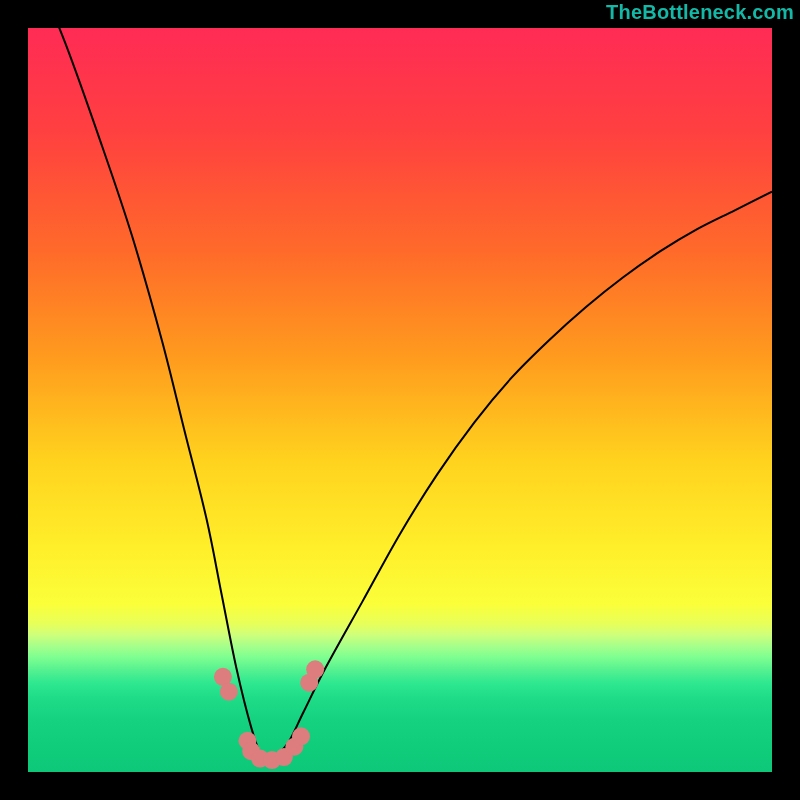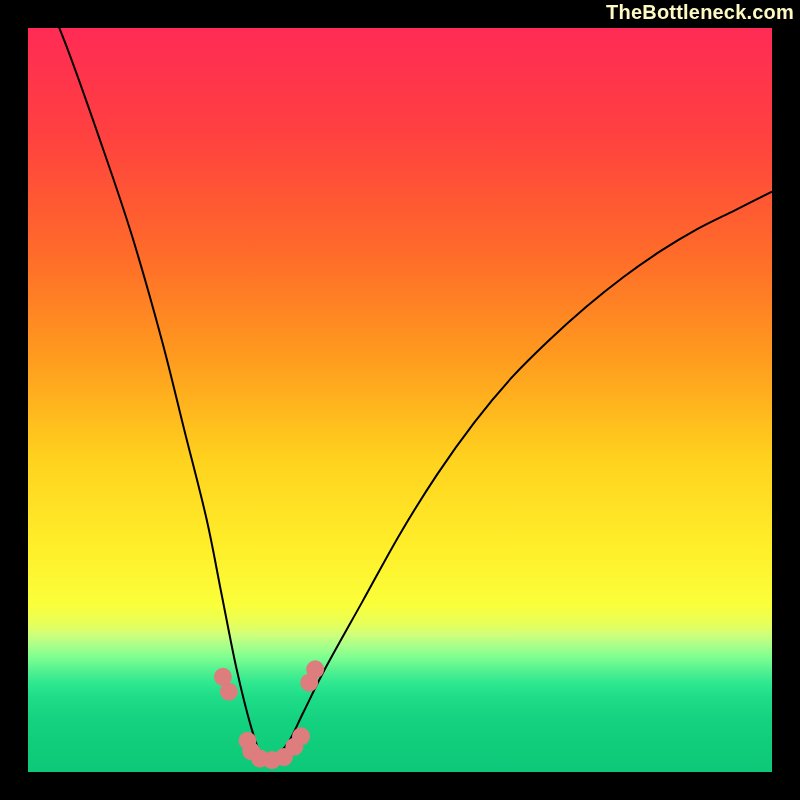--- a/index.html
+++ b/index.html
@@ -51,21 +51,21 @@
     height: 744px;
     pointer-events: none;
   }
   .watermark {
     position: absolute;
     top: 1px;
     right: 6px;
     font-family: Arial, Helvetica, sans-serif;
     font-size: 20px;
     font-weight: 600;
-    color: #fef9c3;
+    color: #14b8a6;
     letter-spacing: 0.2px;
     pointer-events: none;
   }
 </style>
 </head>
 <body>
 
 <div class="frame">
   <div class="plot-area"></div>
   <svg id="chart-svg" class="svg-overlay" viewBox="0 0 744 744" preserveAspectRatio="none">

